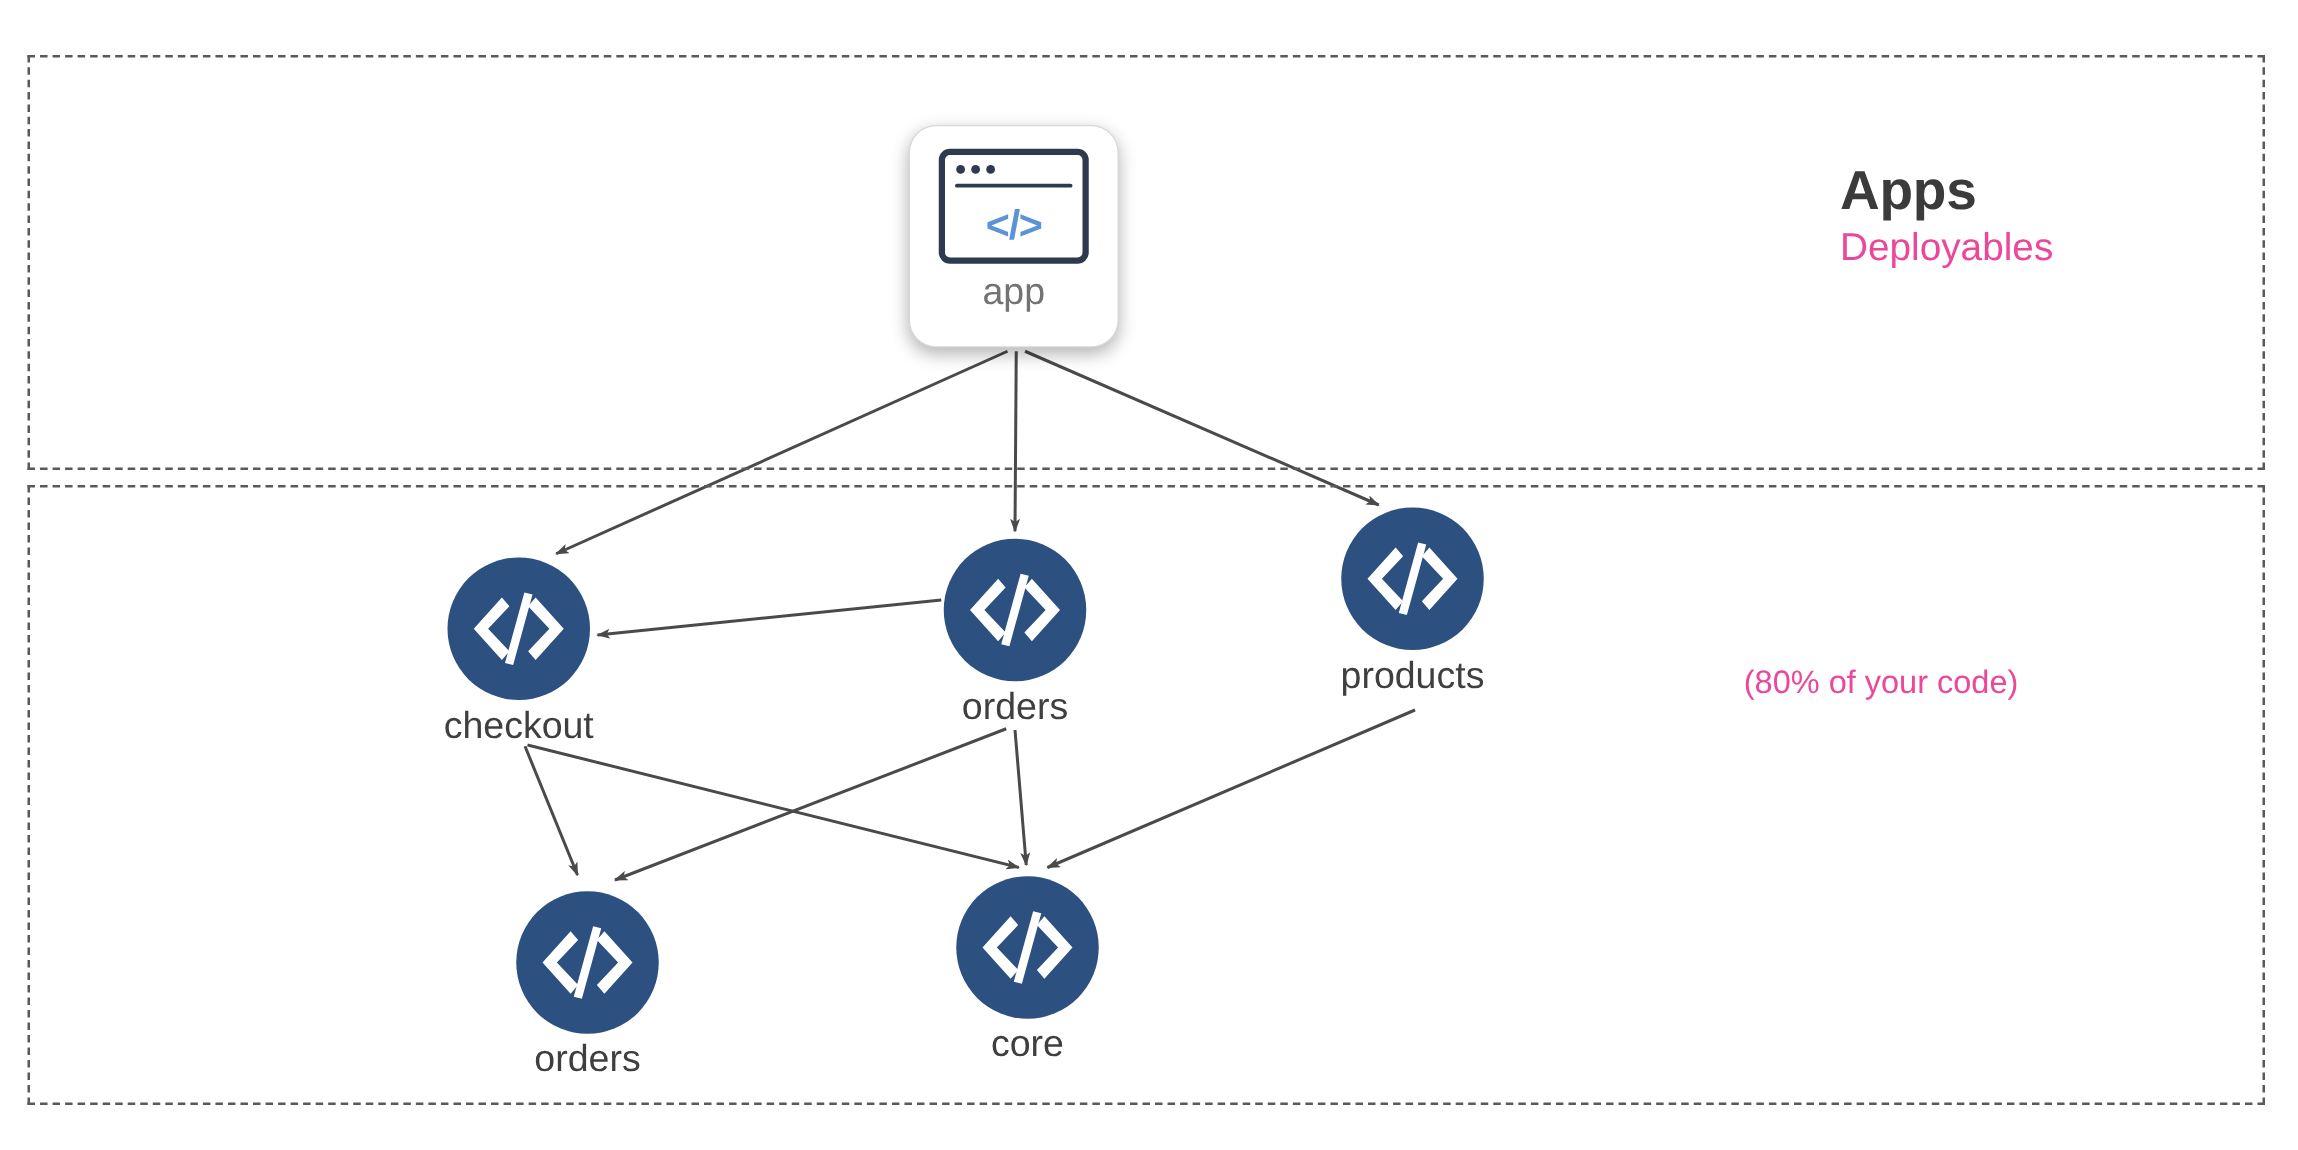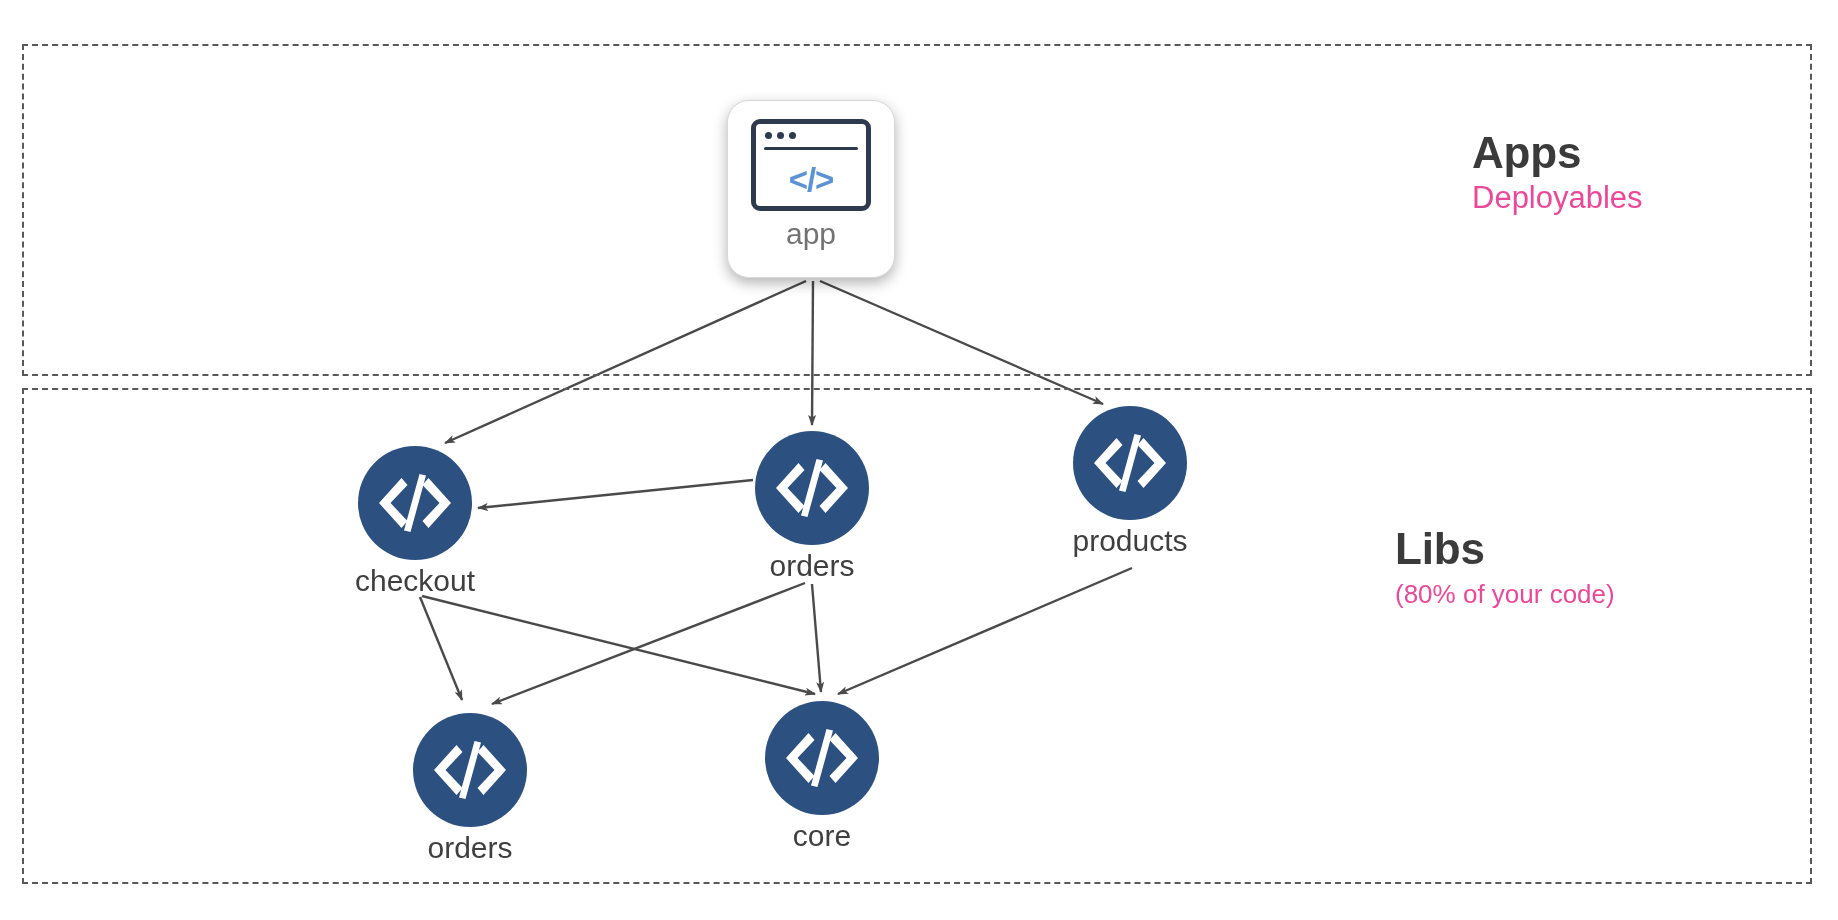--- a/index.html
+++ b/index.html
@@ -198,21 +198,20 @@
 </svg>
 
 <div class="zone-box" id="zone-apps"></div>
 <div class="zone-box" id="zone-libs"></div>
 
 <div class="zone-caption" id="caption-apps">
   <span class="zone-title">Apps</span>
   <span class="zone-sub">Deployables</span>
 </div>
 <div class="zone-caption" id="caption-libs">
-  <span class="zone-title">Libs</span>
   <span class="zone-sub">(80% of your code)</span>
 </div>
 
 <div id="node-app">
   <div class="browser-icon">
     <div class="browser-dots">
       <i></i>
         <i></i>
         <i></i>
     </div>

